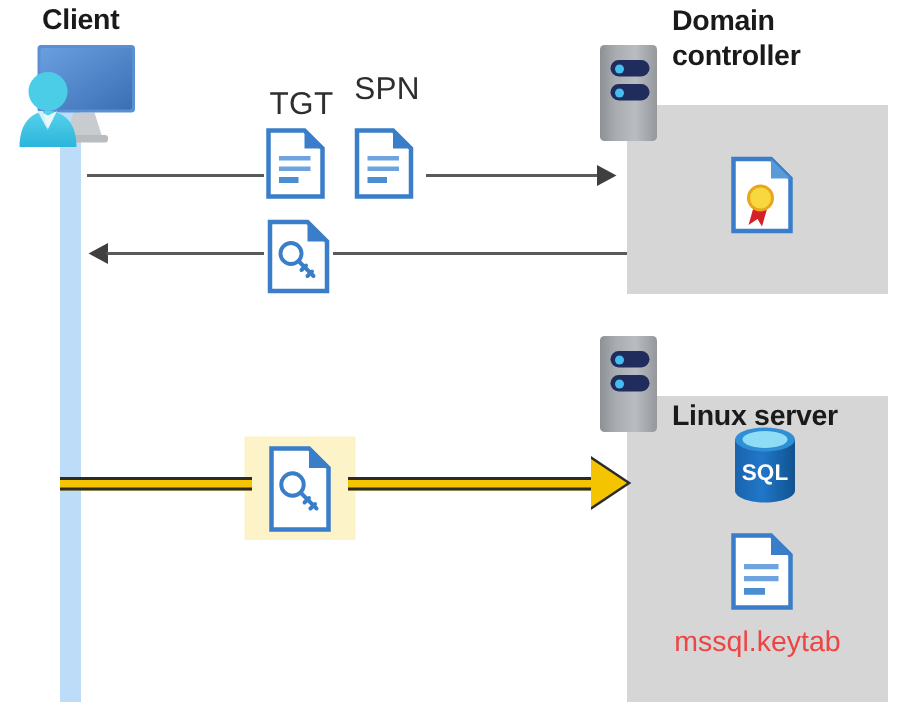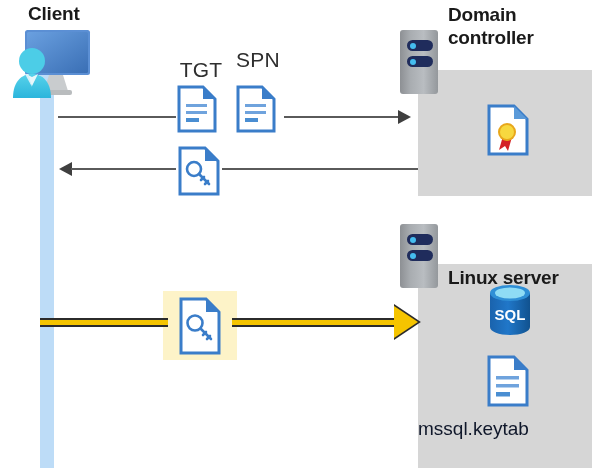--- a/index.html
+++ b/index.html
@@ -143,23 +143,23 @@
     font-size: 21px;
     color: #2e2e2e;
     letter-spacing: 0.2px;
   }
   #tgt-label { left: 176px; top: 58px; width: 50px; text-align: center; }
   #spn-label { left: 232px; top: 48px; width: 52px; text-align: center; }
 
   #keytab-label {
     left: 418px; top: 418px;
     width: 174px;
-    text-align: left;
+    text-align: center;
     font-size: 19px;
-    color: #0f172a;
+    color: #ef4444;
   }
 </style>
 </head>
 <body>
 
 <div id="canvas">
 
   <div class="abs" id="lifeline"></div>
 
   <div class="abs server-panel" id="dc-panel"></div>

